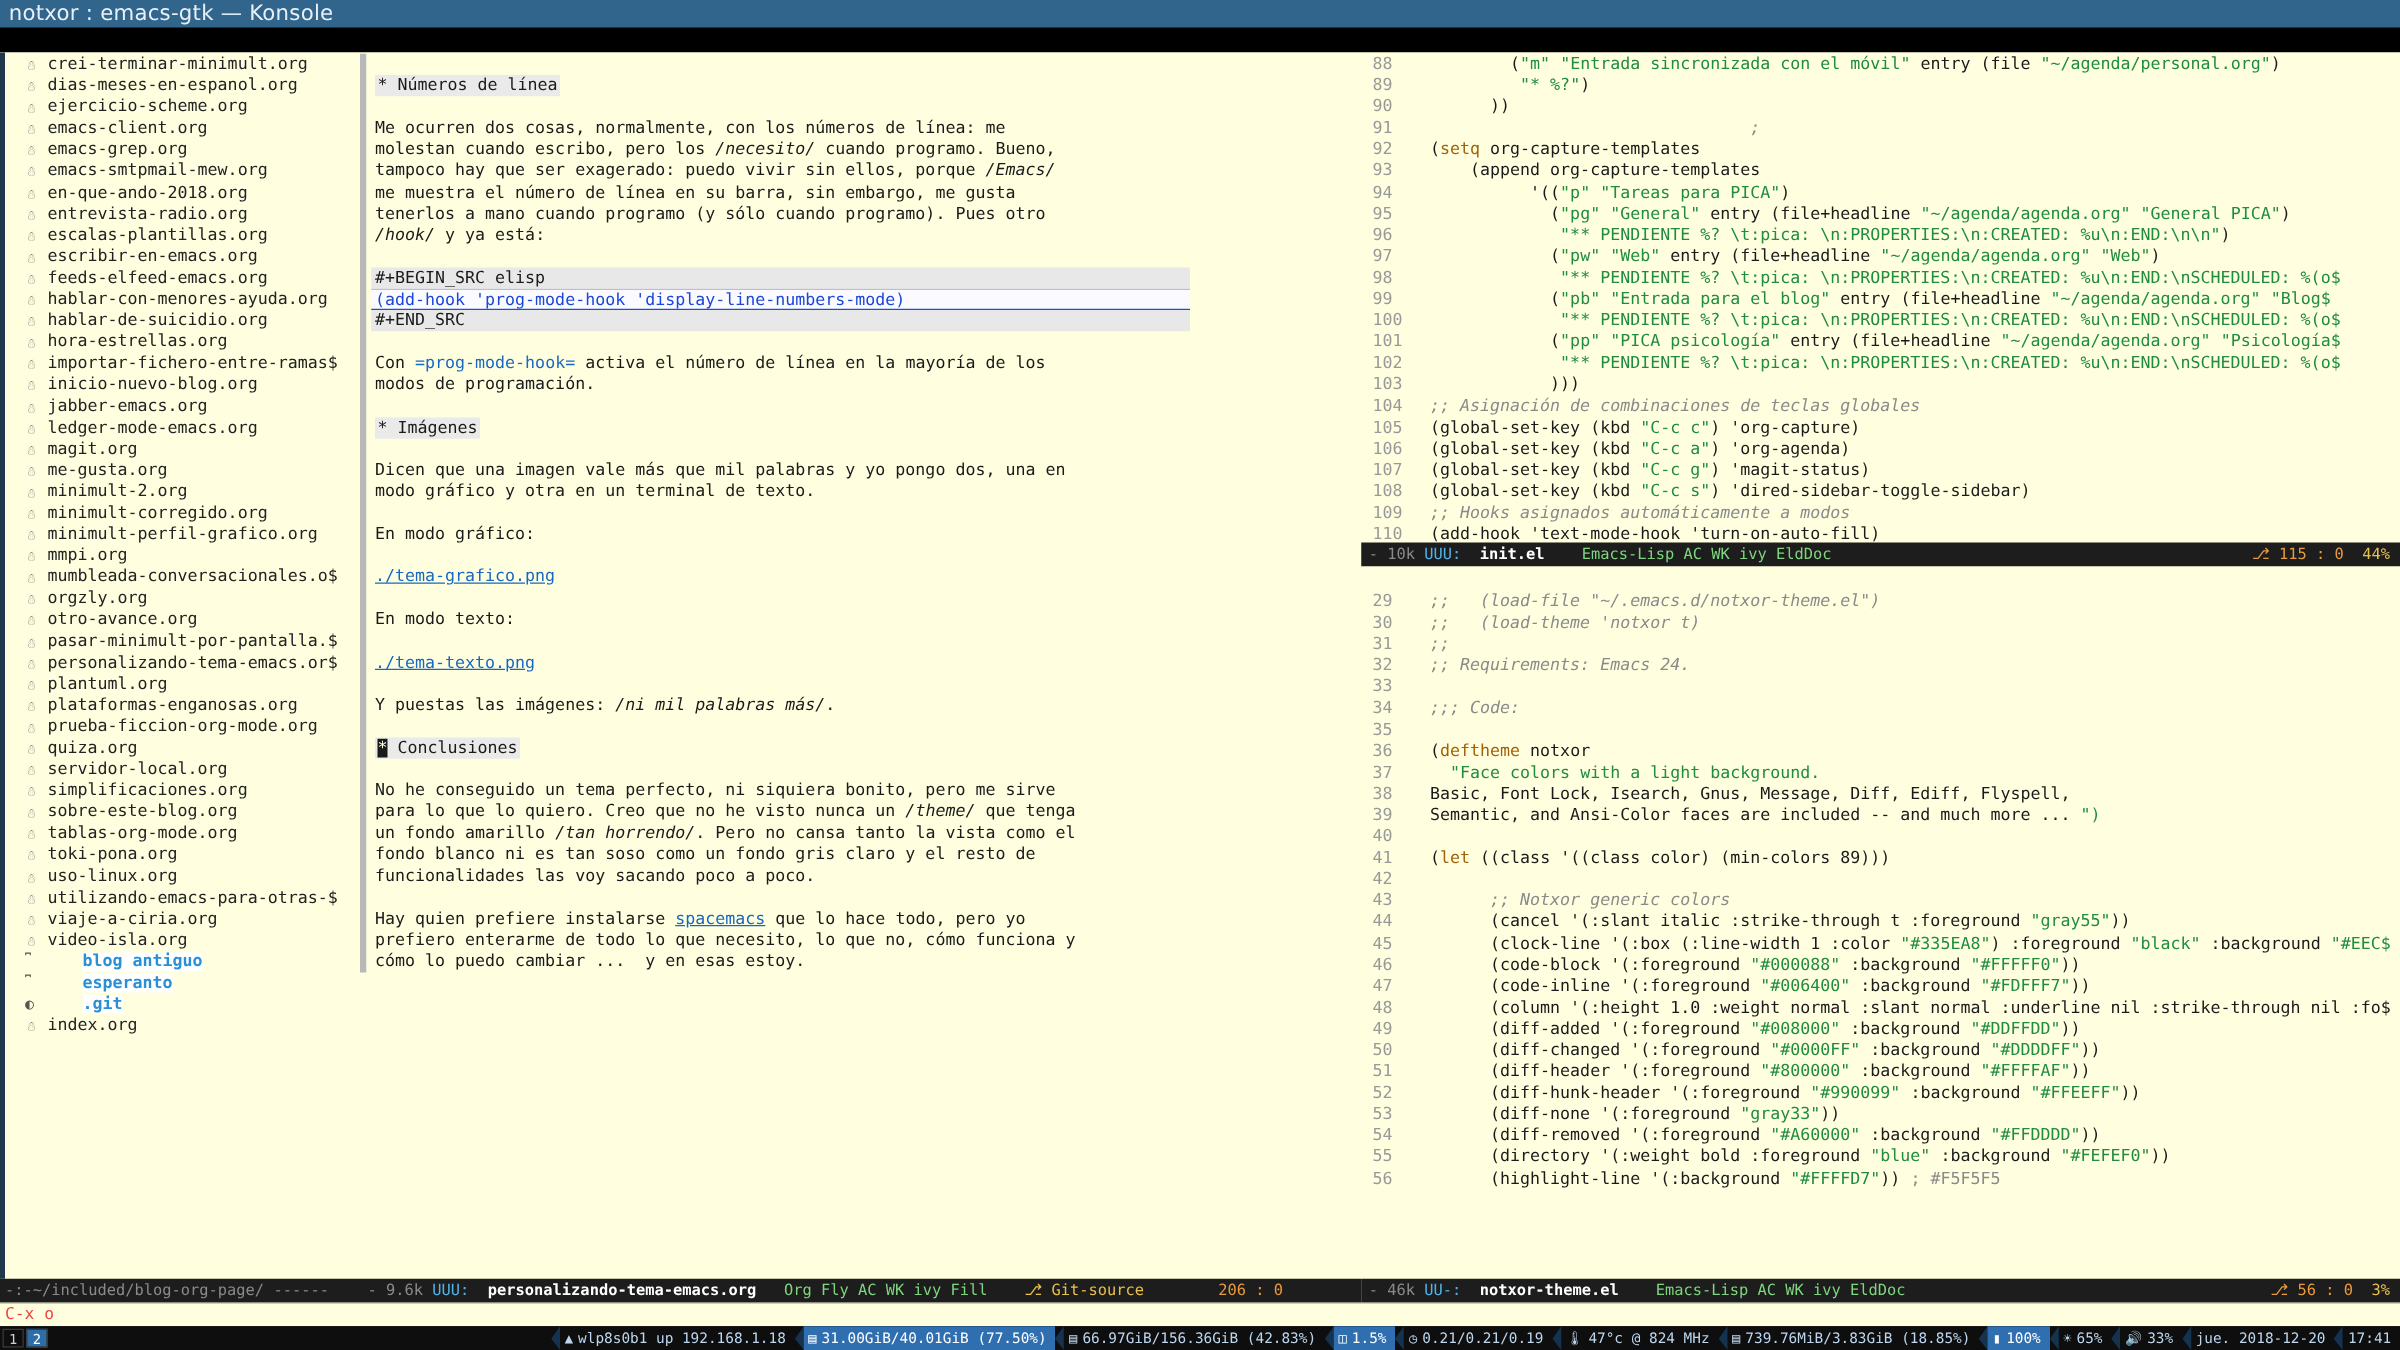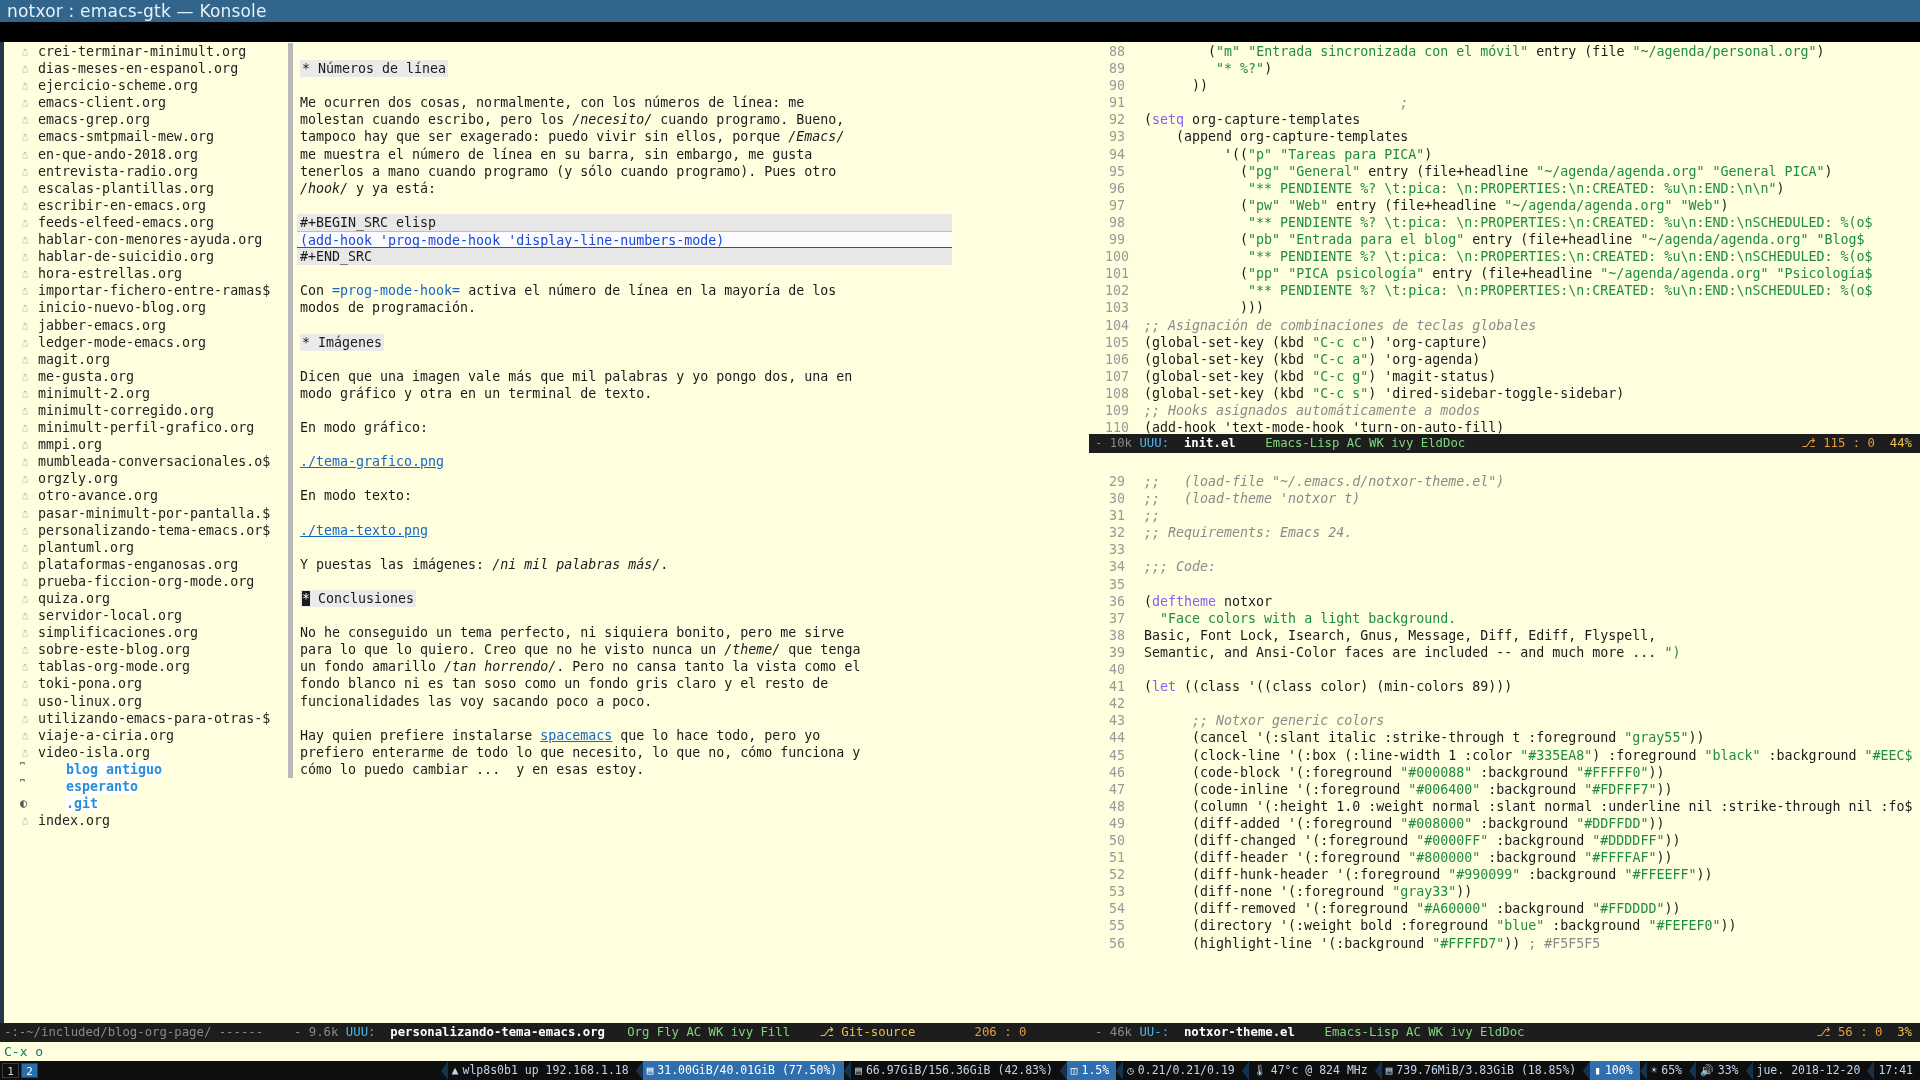--- a/index.html
+++ b/index.html
@@ -53,43 +53,43 @@
   .ital{ font-style:italic; }
   .codeinl{ color:#1668c4; }
   .srcblk{ background:#e8e8e8; }
   .srcline{ background:#fbfbff; color:#1a47d6; border-top:1px solid #bcbcd8; border-bottom:1px solid #1d4ed8;}
   .link{ color:#1668c4; text-decoration:underline; }
   .cursorbox{ background:#1a1a1a; color:#FFFFE0; }
 
   
   #wTop{ left:1089px; top:0; width:831px; height:411px; background:#FFFFE0; }
   #wBot{ left:1089px; top:430px; width:831px; height:551px; background:#FFFFE0; }
-  .lnum{ display:inline-block; width:38px; text-align:center; color:#999; }
-  .kw{ color:#8b5cf6;text-align:right; }
+  .lnum{ display:inline-block; width:38px; text-align:left; color:#999; }
+  .kw{ color:#a16207;text-align:right; }
   .str{ color:#1f8c3e; }
   .cmt{ color:#8a8a8a; font-style:italic; }
   .cmt2{ color:#8a8a8a; }
 
   
   .modeline{
     position:absolute; height:19px; line-height:19px; font-size:12.3px;
     background:#1d1d1d; color:#cfcfcf; white-space:nowrap; overflow:hidden;
     font-family:"DejaVu Sans Mono","Liberation Mono",monospace;
   }
   .modeline .mblue{ color:#4fb3e8; }
   .modeline .myel{ color:#e8c04f; }
   .modeline .mgrn{ color:#7fd67f; }
   .modeline .mwht{ color:#ffffff; font-weight:bold; }
   .modeline .morg{ color:#e89a3c; }
   .modeline .mdim{ color:#8a8a8a; }
 
   
   .minibuf{
     position:absolute; left:0; top:1043px; width:1920px; height:18px;
-    background:#FFFFE0; color:#0f766e; font-size:13px; line-height:18px; padding-left:4px;
+    background:#FFFFE0; color:#ef4444; font-size:13px; line-height:18px; padding-left:4px;
   }
 
   
   .taskbar{
     position:absolute; left:0; top:1061px; width:1920px; height:19px;
     background:#0e0e0e; color:#d8d8d8; font-size:11.5px; line-height:19px;
     display:flex; align-items:center; white-space:nowrap;
   }
   .desk{ width:17px; height:15px; margin-left:2px; text-align:center; line-height:15px;
          border:1px solid #3a3a3a; color:#cfcfcf; font-size:11px; }

